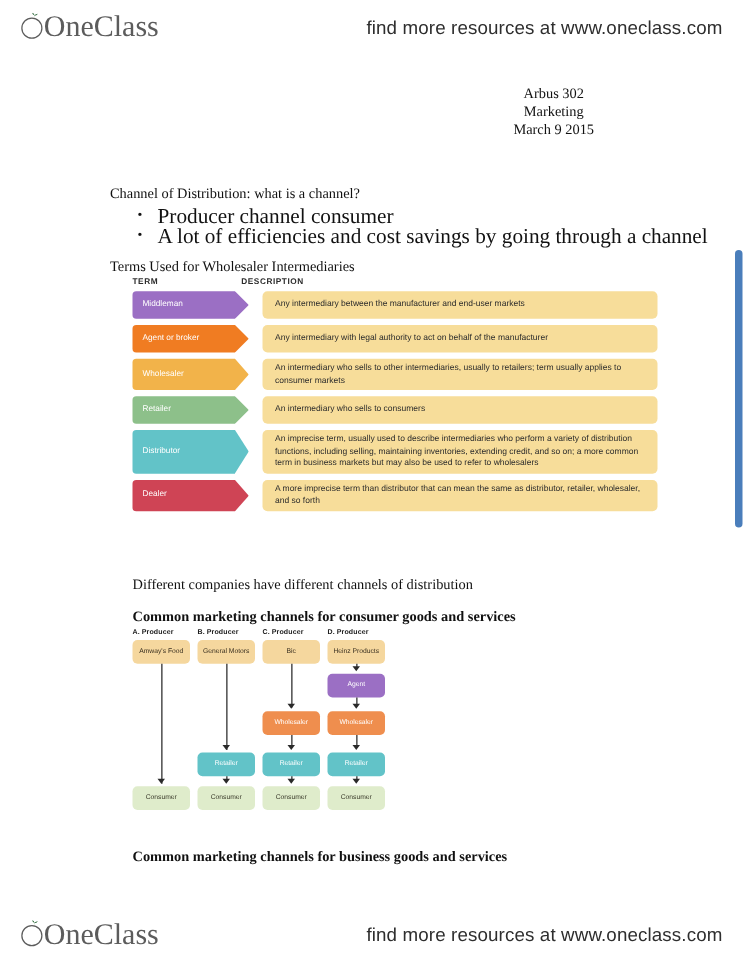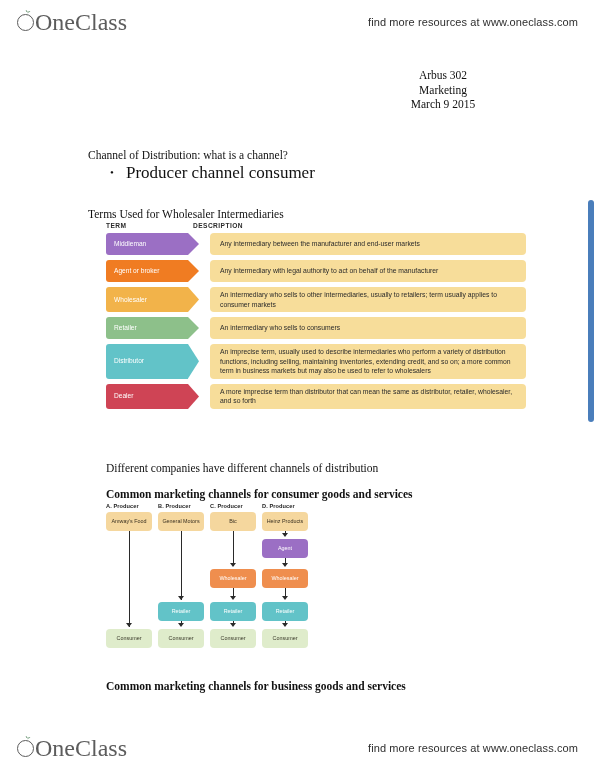--- a/index.html
+++ b/index.html
@@ -54,21 +54,21 @@
     font-size: 24px;
     color: #5c5c5c;
     letter-spacing: 0px;
     line-height: 1;
     margin-left: -1px;
   }
   .brand-tagline {
     position: absolute;
     right: 17px;
     font-family: "Liberation Sans", sans-serif;
-    font-size: 11px;
+    font-size: 15px;
     color: #2e2e2e;
     letter-spacing: 0.1px;
   }
 
   
   .doc-meta {
     position: absolute;
     top: 68px;
     right: 92px;
     text-align: center;
@@ -284,20 +284,21 @@
 <div class="doc-meta">
   <div>Arbus 302</div>
   <div>Marketing</div>
   <div>March 9 2015</div>
 </div>
 
 <div class="section-heading" id="channel-heading">Channel of Distribution: what is a channel?</div>
 
 <ul class="bullet-list">
   <li>Producer  channel  consumer</li>
+  <li>A lot of efficiencies and cost savings by going through a channel</li>
 </ul>
 
 <div class="section-heading" id="terms-heading">Terms Used for Wholesaler Intermediaries</div>
 
 <div class="terms-table">
   <div class="terms-head">
     <div class="th-term">TERM</div>
     <div class="th-desc">DESCRIPTION</div>
   </div>
 

